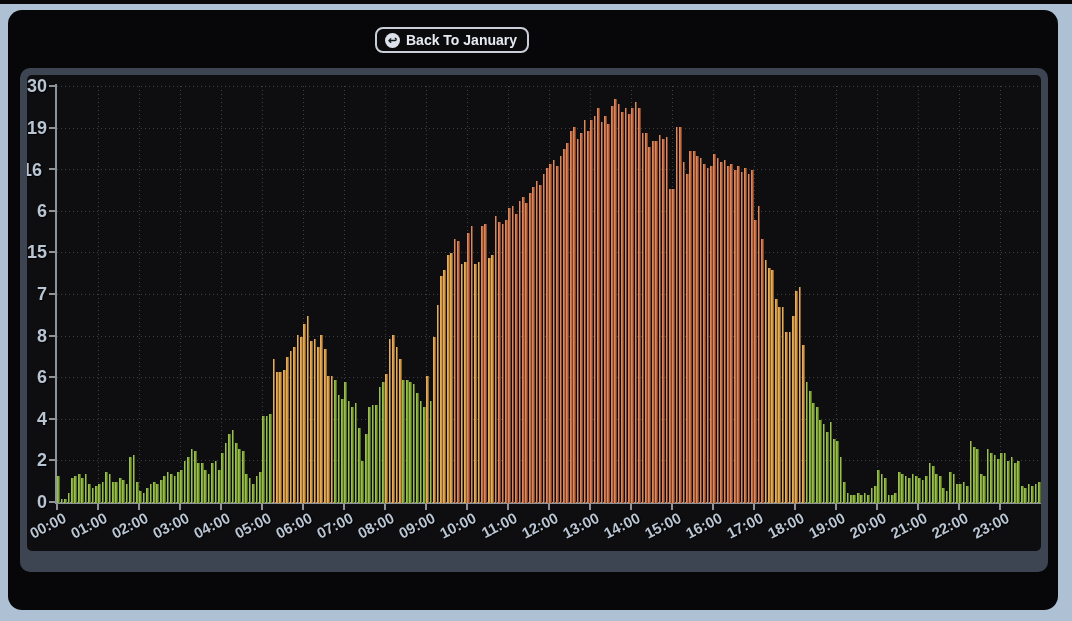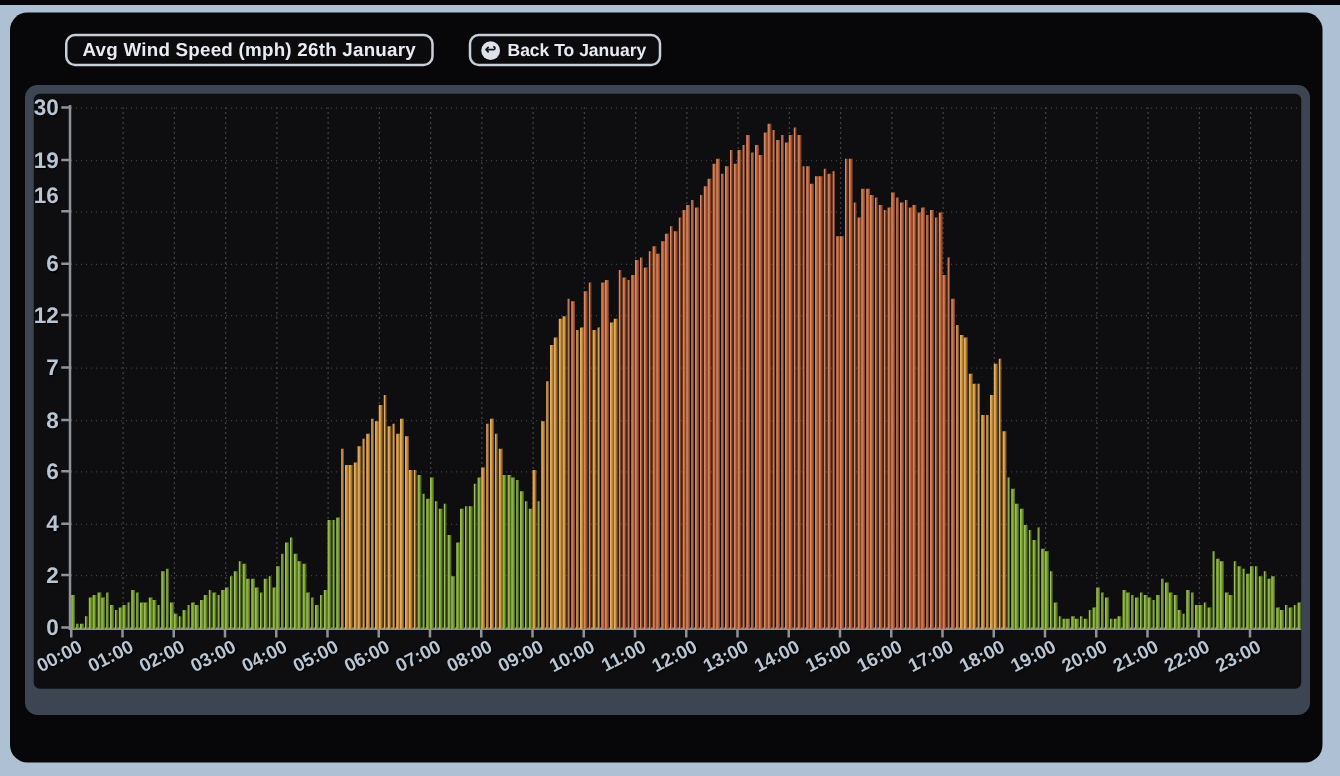--- a/index.html
+++ b/index.html
@@ -73,23 +73,20 @@
   }
 </style>
 </head>
 <body>
 
 <div class="top-strip"></div>
 
 <div class="app">
 
   <div class="header-row">
-    <div class="title-box">
-      <span>Avg Wind Speed (mph) 26th January</span>
-    </div>
     <div class="back-button">
       <span class="back-icon">↩</span>
       <span>Back To January</span>
     </div>
   </div>
 
   <div class="chart-panel">
     <div class="plot-area">
         <div class="tick-y" style="left: 22px; top: 426px;"></div>
         <div class="ylab" style="left: -10px; top: 417px;">0</div>
@@ -103,27 +100,27 @@
         <div class="tick-y" style="left: 22px; top: 301.2px;"></div>
         <div class="ylab" style="left: -10px; top: 292.2px;">6</div>
         <div class="grid-h" style="left: 30px; top: 260.6px; width: 984px;"></div>
         <div class="tick-y" style="left: 22px; top: 259.6px;"></div>
         <div class="ylab" style="left: -10px; top: 250.6px;">8</div>
         <div class="grid-h" style="left: 30px; top: 219px; width: 984px;"></div>
         <div class="tick-y" style="left: 22px; top: 218px;"></div>
         <div class="ylab" style="left: -10px; top: 209px;">7</div>
         <div class="grid-h" style="left: 30px; top: 177.4px; width: 984px;"></div>
         <div class="tick-y" style="left: 22px; top: 176.4px;"></div>
-        <div class="ylab" style="left: -10px; top: 167.4px;">12</div>
+        <div class="ylab" style="left: -10px; top: 167.4px;">15</div>
         <div class="grid-h" style="left: 30px; top: 135.8px; width: 984px;"></div>
         <div class="tick-y" style="left: 22px; top: 134.8px;"></div>
         <div class="ylab" style="left: -10px; top: 125.8px;">6</div>
         <div class="grid-h" style="left: 30px; top: 94.2px; width: 984px;"></div>
         <div class="tick-y" style="left: 22px; top: 93.2px;"></div>
-        <div class="ylab" style="left: -10px; top: 71px;">16</div>
+        <div class="ylab" style="left: -10px; top: 85px; text-align: center;">16</div>
         <div class="grid-h" style="left: 30px; top: 52.6px; width: 984px;"></div>
         <div class="tick-y" style="left: 22px; top: 51.6px;"></div>
         <div class="ylab" style="left: -10px; top: 42.6px;">19</div>
         <div class="grid-h" style="left: 30px; top: 11px; width: 984px;"></div>
         <div class="tick-y" style="left: 22px; top: 10px;"></div>
         <div class="ylab" style="left: -10px; top: 1px;">30</div>
         <div class="tick-x" style="left: 29px; top: 427px;"></div>
         <div class="xlab" style="left: -14px; top: 434px;">00:00</div>
         <div class="grid-v" style="left: 71px; top: 11px; height: 416px;"></div>
         <div class="tick-x" style="left: 70px; top: 427px;"></div>

